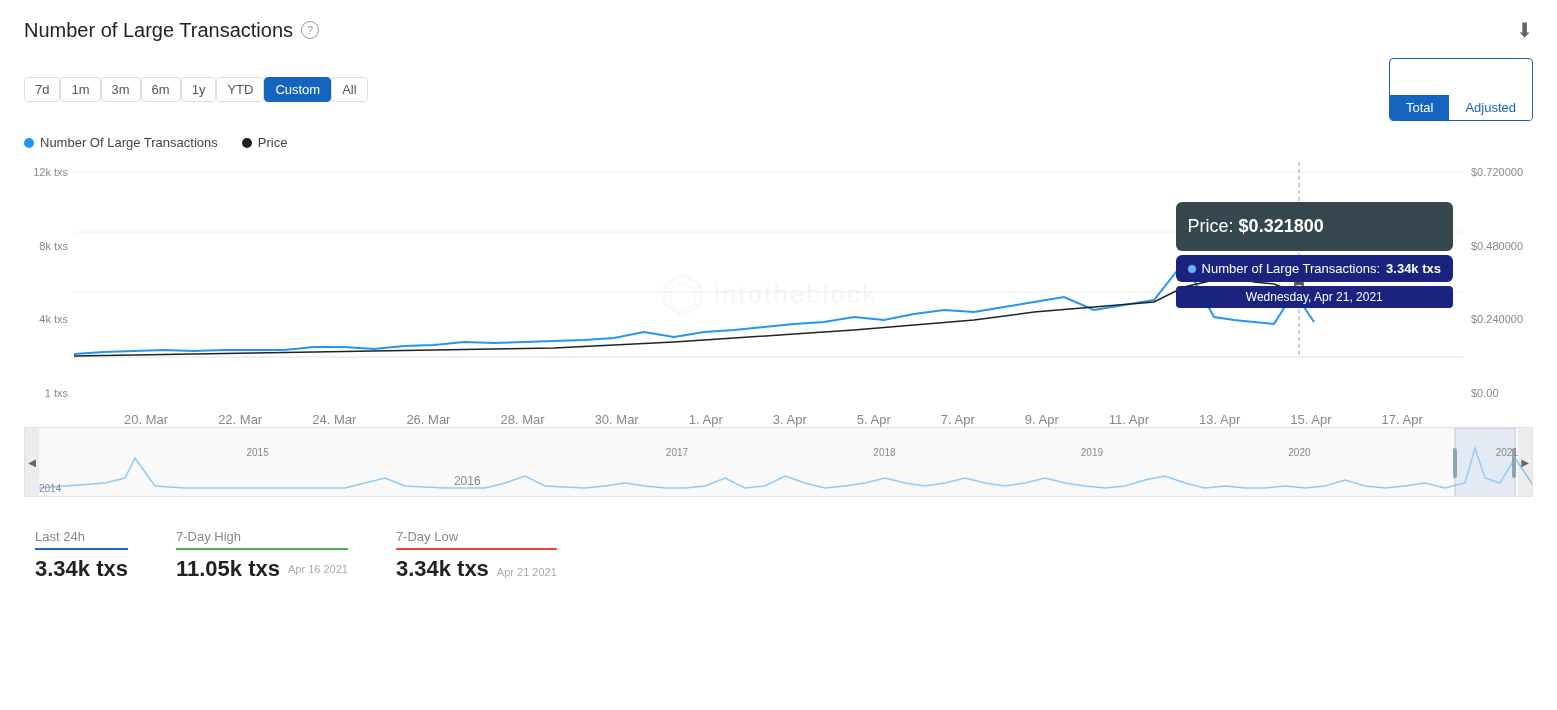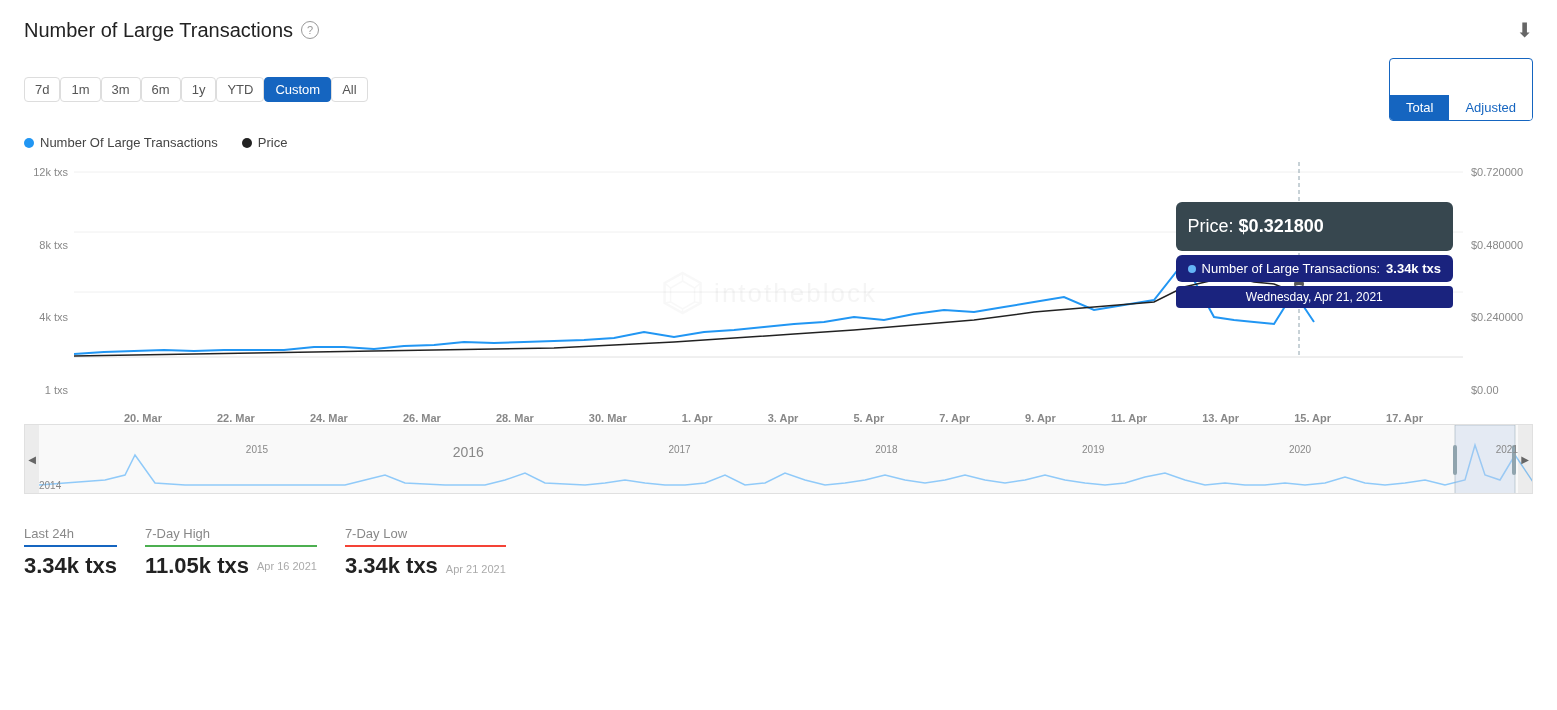--- a/index.html
+++ b/index.html
@@ -25,38 +25,38 @@
 
     
     .legend { display: flex; gap: 24px; margin-bottom: 12px; align-items: center; }
     .legend-item { display: flex; align-items: center; gap: 6px; font-size: 13px; color: #444; }
     .legend-dot { width: 10px; height: 10px; border-radius: 50%; }
     .legend-dot.blue { background: #2196f3; }
     .legend-dot.dark { background: #222; }
     .y-label { font-size: 11px; color: #888; }
 
     
-    .x-axis { display: flex; justify-content: space-between; padding: 6px 40px 0 50px; font-size: 11px; color: #888; font-weight: bold; }
+    .x-axis { display: flex; justify-content: space-between; padding: 6px 40px 0 50px; font-size: 13px; color: #888; }
 
     
     .watermark { position: absolute; top: 50%; left: 50%; transform: translate(-50%, -50%); opacity: 0.08; font-size: 28px; color: #888; white-space: nowrap; display: flex; align-items: center; gap: 10px; pointer-events: none; }
     .tooltip-price { background: #37474f; color: #fff; padding: 14px 12px; border-radius: 6px; font-size: 18px; white-space: nowrap; margin-bottom: 4px; }
     .tooltip-price strong { font-weight: 700; }
     .tooltip-txs { background: #1a237e; color: #fff; padding: 6px 12px; border-radius: 6px; font-size: 13px; white-space: nowrap; display: flex; align-items: center; gap: 6px; }
     .tooltip-txs strong { font-weight: 700; }
     .tooltip-dot { width: 8px; height: 8px; border-radius: 50%; background: #64b5f6; display: inline-block; }
     .tooltip-date { background: #1a237e; color: #fff; padding: 4px 23px; border-radius: 4px; font-size: 12px; white-space: nowrap; margin-top: 4px; text-align: center; }
 
     
     .mini-chart-container { position: relative; height: 70px; border: 1px solid #e0e0e0; margin-top: 0; background: #f9f9f9; overflow: hidden; }
     .mini-scroll-left { position: absolute; left: 0; top: 0; width: 14px; height: 100%; background: rgba(0,0,0,0.05); display: flex; align-items: center; justify-content: center; cursor: pointer; font-size: 10px; color: #666; }
     .mini-scroll-right { position: absolute; right: 0; top: 0; width: 14px; height: 100%; background: rgba(0,0,0,0.05); display: flex; align-items: center; justify-content: center; cursor: pointer; font-size: 10px; color: #666; }
 
     
-    .stats-row { display: flex; gap: 28px; margin-top: 24px; padding-top: 8px; }
+    .stats-row { display: flex; gap: 48px; margin-top: 24px; padding-top: 8px; margin-left: 11px; }
     .stat-item { display: flex; flex-direction: column; gap: 4px; }
     .stat-label { font-size: 13px; color: #888; }
     .stat-underline { height: 2px; width: 100%; margin-bottom: 2px; }
     .stat-underline.blue { background: #1565c0; }
     .stat-underline.green { background: #4caf50; }
     .stat-underline.red { background: #f44336; }
     .stat-value { font-size: 22px; font-weight: 600; color: #222; }
     .stat-date { font-size: 11px; color: #aaa; margin-left: 4px; font-weight: 400; }
 
     .chart-wrapper { position: relative; margin: 0 0 0 0; }
@@ -277,21 +277,21 @@
 
       <rect x="1430" y="0" width="60" height="70" fill="rgba(180,200,230,0.3)" stroke="#90a4ae" stroke-width="0.5"></rect>
 
       <rect x="1428" y="20" width="4" height="30" rx="2" fill="#90a4ae"></rect>
       <rect x="1487" y="20" width="4" height="30" rx="2" fill="#90a4ae"></rect>
     </svg>
     <div class="mini-scroll-right">▶</div>
     <div style="position:absolute; bottom:2px; left:14px; right:14px; display:flex; justify-content:space-between;">
       <span style="font-size:10px;color:#888;margin-top:36px;">2014</span>
       <span style="font-size:10px;color:#888;">2015</span>
-      <span style="font-size:14px;color:#888;">2016</span>
+      <span style="font-size:12px;color:#888;margin-top:27px;">2016</span>
       <span style="font-size:10px;color:#888;">2017</span>
       <span style="font-size:10px;color:#888;">2018</span>
       <span style="font-size:10px;color:#888;">2019</span>
       <span style="font-size:10px;color:#888;">2020</span>
       <span style="font-size:10px;color:#888;">2021</span>
     </div>
   </div>
 
   <div class="stats-row">
 

